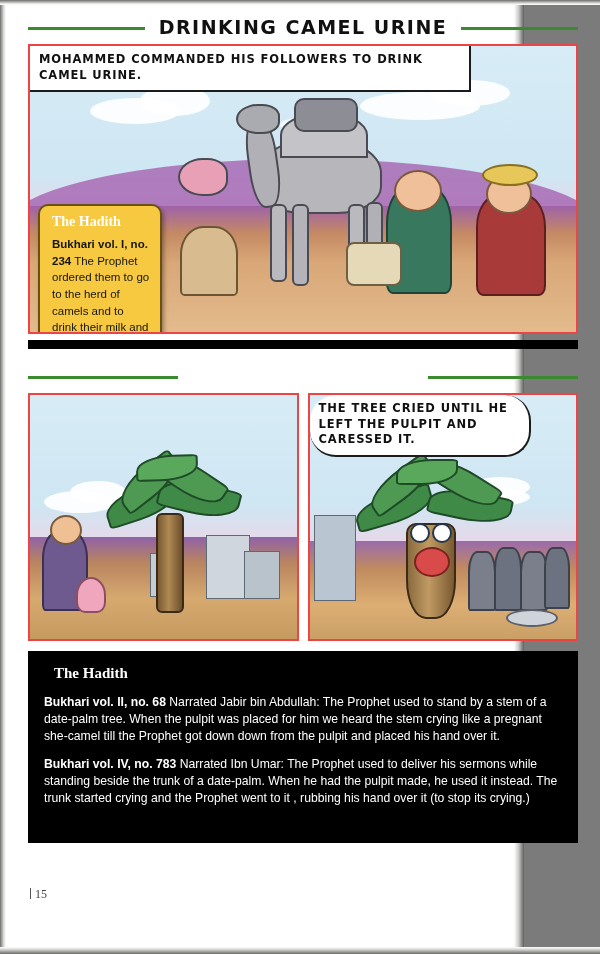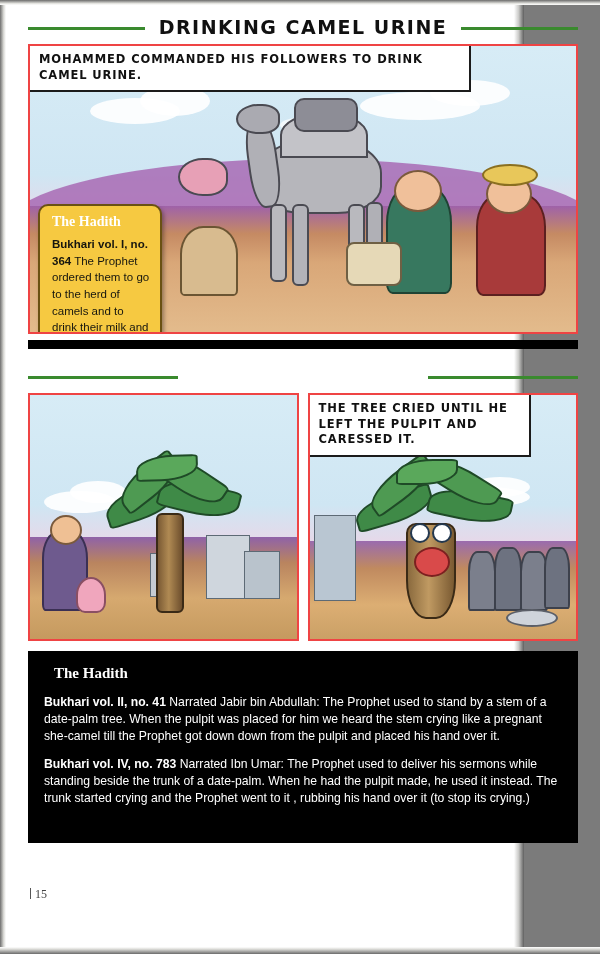--- a/index.html
+++ b/index.html
@@ -284,21 +284,21 @@
       <div class="fig" style="left:364px;top:124px;width:44px;height:38px;border-radius:50%;background:#f0c09a;border:2px solid #7a5a3c;"></div>
       <div class="fig" style="left:446px;top:148px;width:66px;height:98px;border-radius:32% 32% 10% 10%;background:#a83a3a;border:2px solid #5c2020;"></div>
       <div class="fig" style="left:456px;top:128px;width:42px;height:36px;border-radius:50%;background:#f0c09a;border:2px solid #7a5a3c;"></div>
       <div class="fig" style="left:452px;top:118px;width:52px;height:18px;border-radius:50%;background:#e8c75a;border:2px solid #8a6f20;"></div>
       <div class="fig" style="left:316px;top:196px;width:52px;height:40px;border-radius:8px;background:#e6d9b7;border:2px solid #6f6044;"></div>
 
       <div class="panel-caption" style="width:420px;">MOHAMMED COMMANDED HIS FOLLOWERS TO DRINK CAMEL URINE.</div>
 
       <div class="hadith-box" style="left:8px;top:158px;width:124px;height:150px;">
         <div class="hb-title">The Hadith</div>
-        <div class="hb-text"><span class="hb-ref">Bukhari vol. I, no. 364</span> <span>The Prophet ordered them to go to the herd of camels and to drink their milk and urine.</span></div>
+        <div class="hb-text"><span class="hb-ref">Bukhari vol. I, no. 234</span> <span>The Prophet ordered them to go to the herd of camels and to drink their milk and urine.</span></div>
       </div>
     </div>
 
     <div class="black-bar"></div>
 
     <div class="section-head">
       <div class="rule left"></div>
       <div class="rule right"></div>
     </div>
 
@@ -345,29 +345,29 @@
         <div class="frond" style="left:54px;top:76px;width:70px;height:24px;transform:rotate(-36deg);background:#4e9a52;"></div>
         <div class="frond" style="left:114px;top:74px;width:74px;height:24px;transform:rotate(32deg);background:#4e9a52;"></div>
         <div class="frond" style="left:86px;top:64px;width:58px;height:22px;transform:rotate(0deg);background:#5aa85b;"></div>
 
         <div class="fig" style="left:158px;top:156px;width:24px;height:56px;border-radius:34% 34% 8% 8%;background:#7b7f8c;border:2px solid #3d414c;"></div>
         <div class="fig" style="left:184px;top:152px;width:24px;height:60px;border-radius:34% 34% 8% 8%;background:#6d7280;border:2px solid #3d414c;"></div>
         <div class="fig" style="left:210px;top:156px;width:24px;height:56px;border-radius:34% 34% 8% 8%;background:#7b7f8c;border:2px solid #3d414c;"></div>
         <div class="fig" style="left:234px;top:152px;width:22px;height:58px;border-radius:34% 34% 8% 8%;background:#6d7280;border:2px solid #3d414c;"></div>
         <div class="fig" style="left:196px;top:214px;width:48px;height:14px;border-radius:50%;background:#cfd4db;border:2px solid #5b5f68;"></div>
 
-        <div class="panel-caption" style="width:200px;">THE TREE CRIED UNTIL HE LEFT THE PULPIT AND CARESSED IT.</div>
+        <div class="panel-caption" style="width:200px;border-radius:26px;">THE TREE CRIED UNTIL HE LEFT THE PULPIT AND CARESSED IT.</div>
       </div>
 
     </div>
 
     <div class="hadith-block">
       <h3>The Hadith</h3>
       <p>
-        <span class="ref">Bukhari vol. II, no. 41</span>
+        <span class="ref">Bukhari vol. II, no. 68</span>
         <span>Narrated Jabir bin Abdullah: The Prophet used to stand by a stem of a date-palm tree. When the pulpit was placed for him we heard the stem crying like a pregnant she-camel till the Prophet got down down from the pulpit and placed his hand over it.</span>
       </p>
       <p>
         <span class="ref">Bukhari vol. IV, no. 783</span>
         <span>Narrated Ibn Umar: The Prophet used to deliver his sermons while standing beside the trunk of a date-palm. When he had the pulpit made, he used it instead. The trunk started crying and the Prophet went to it , rubbing his hand over it (to stop its crying.)</span>
       </p>
     </div>
 
   </div>
 

